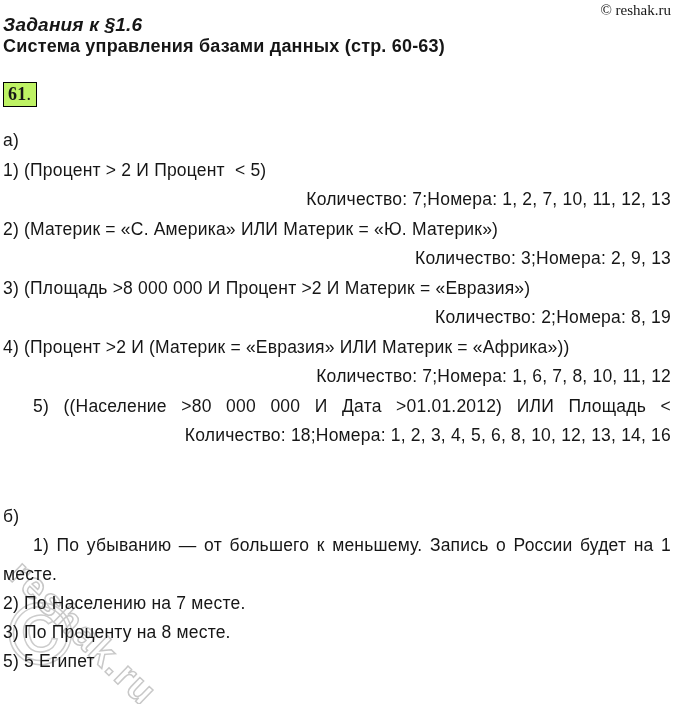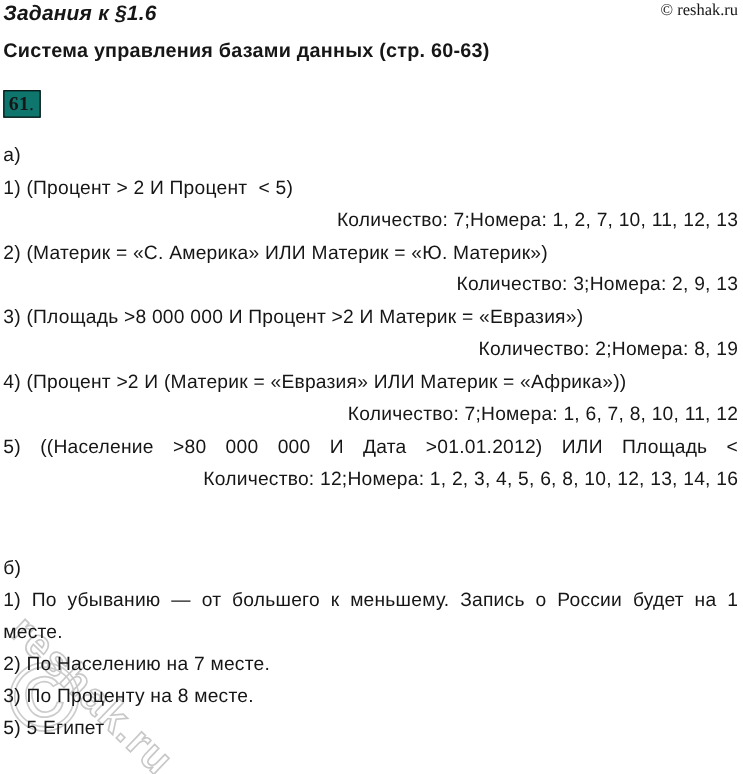--- a/index.html
+++ b/index.html
@@ -9,47 +9,47 @@
     background:#ffffff;
     color:#161616;
     font-family:"Liberation Sans",sans-serif;
     font-size:17.5px;
     letter-spacing:0.2px;
     overflow:hidden;
   }
   .b{font-weight:400;}
   
   .hdr-title{
-    position:absolute;left:3px;top:2px;
+    position:absolute;left:3px;top:14px;
     font-size:19px;font-weight:700;font-style:italic;
   }
   .brand{
     position:absolute;right:4px;top:2px;
     font-family:"Liberation Serif",serif;
     font-size:15px;letter-spacing:0;
   }
   .subtitle{
     position:absolute;left:3px;top:36px;
     font-size:18px;font-weight:700;
   }
   .task-box{
     position:absolute;left:3px;top:82px;
     border:1.5px solid #000;
     padding:0 5px 1px 4px;
     font-family:"Liberation Serif",serif;
     font-size:18px;line-height:22px;
-    background:#0f766e;
+    background:#bef264;
   }
   .task-box .tn{font-weight:700;}
   
   .sec-a{position:absolute;left:3px;top:126px;width:668px;z-index:2;}
   .sec-b{position:absolute;left:3px;top:502px;width:668px;z-index:2;}
   .line{line-height:29.5px;}
   .sec-b .line{line-height:29px;}
-  .just{text-align:justify;text-align-last:justify;}
+  .just{text-align:justify;text-align-last:justify;margin-left:30px;}
   .result{padding-left:15px;text-align:right;}
   .result .qty{display:inline-block;width:186px;}
   
   .wm-text{
     position:absolute;left:30px;top:552px;
     font-size:38px;font-weight:700;letter-spacing:2px;
     color:transparent;
     -webkit-text-stroke:1.5px #c8c8c8;
     transform:rotate(44deg);
     transform-origin:0 0;
@@ -96,21 +96,21 @@
       <span class="qty">Количество: 2;</span><span>Номера: 8, 19</span>
     </div>
 
     <div class="line"><span>4) (</span><span class="b">Процент</span><span> &gt;2 </span><span class="b">И</span><span> (</span><span class="b">Материк</span><span> = «Евразия» </span><span class="b">ИЛИ Материк</span><span> = «Африка»))</span></div>
     <div class="line result">
       <span class="qty">Количество: 7;</span><span>Номера: 1, 6, 7, 8, 10, 11, 12</span>
     </div>
 
     <div class="line just"><span>5) ((</span><span class="b">Население</span><span> &gt;80 000 000 </span><span class="b">И Дата</span><span> &gt;01.01.2012) </span><span class="b">ИЛИ Площадь</span><span> &lt;</span></div>
     <div class="line result">
-      <span class="qty">Количество: 12;</span><span>Номера: 1, 2, 3, 4, 5, 6, 8, 10, 12, 13, 14, 16</span>
+      <span class="qty">Количество: 18;</span><span>Номера: 1, 2, 3, 4, 5, 6, 8, 10, 12, 13, 14, 16</span>
     </div>
   </div>
 
   <div class="sec-b">
     <div class="line">б)</div>
     <div class="line just"><span>1) По убыванию — от большего к меньшему. Запись о России будет на </span><span class="b">1</span></div>
     <div class="line">месте.</div>
     <div class="line"><span>2) По Населению на </span><span class="b">7</span><span> месте.</span></div>
     <div class="line"><span>3) По Проценту на </span><span class="b">8</span><span> месте.</span></div>
     <div class="line"><span>5) </span><span class="b">5 Египет</span></div>

